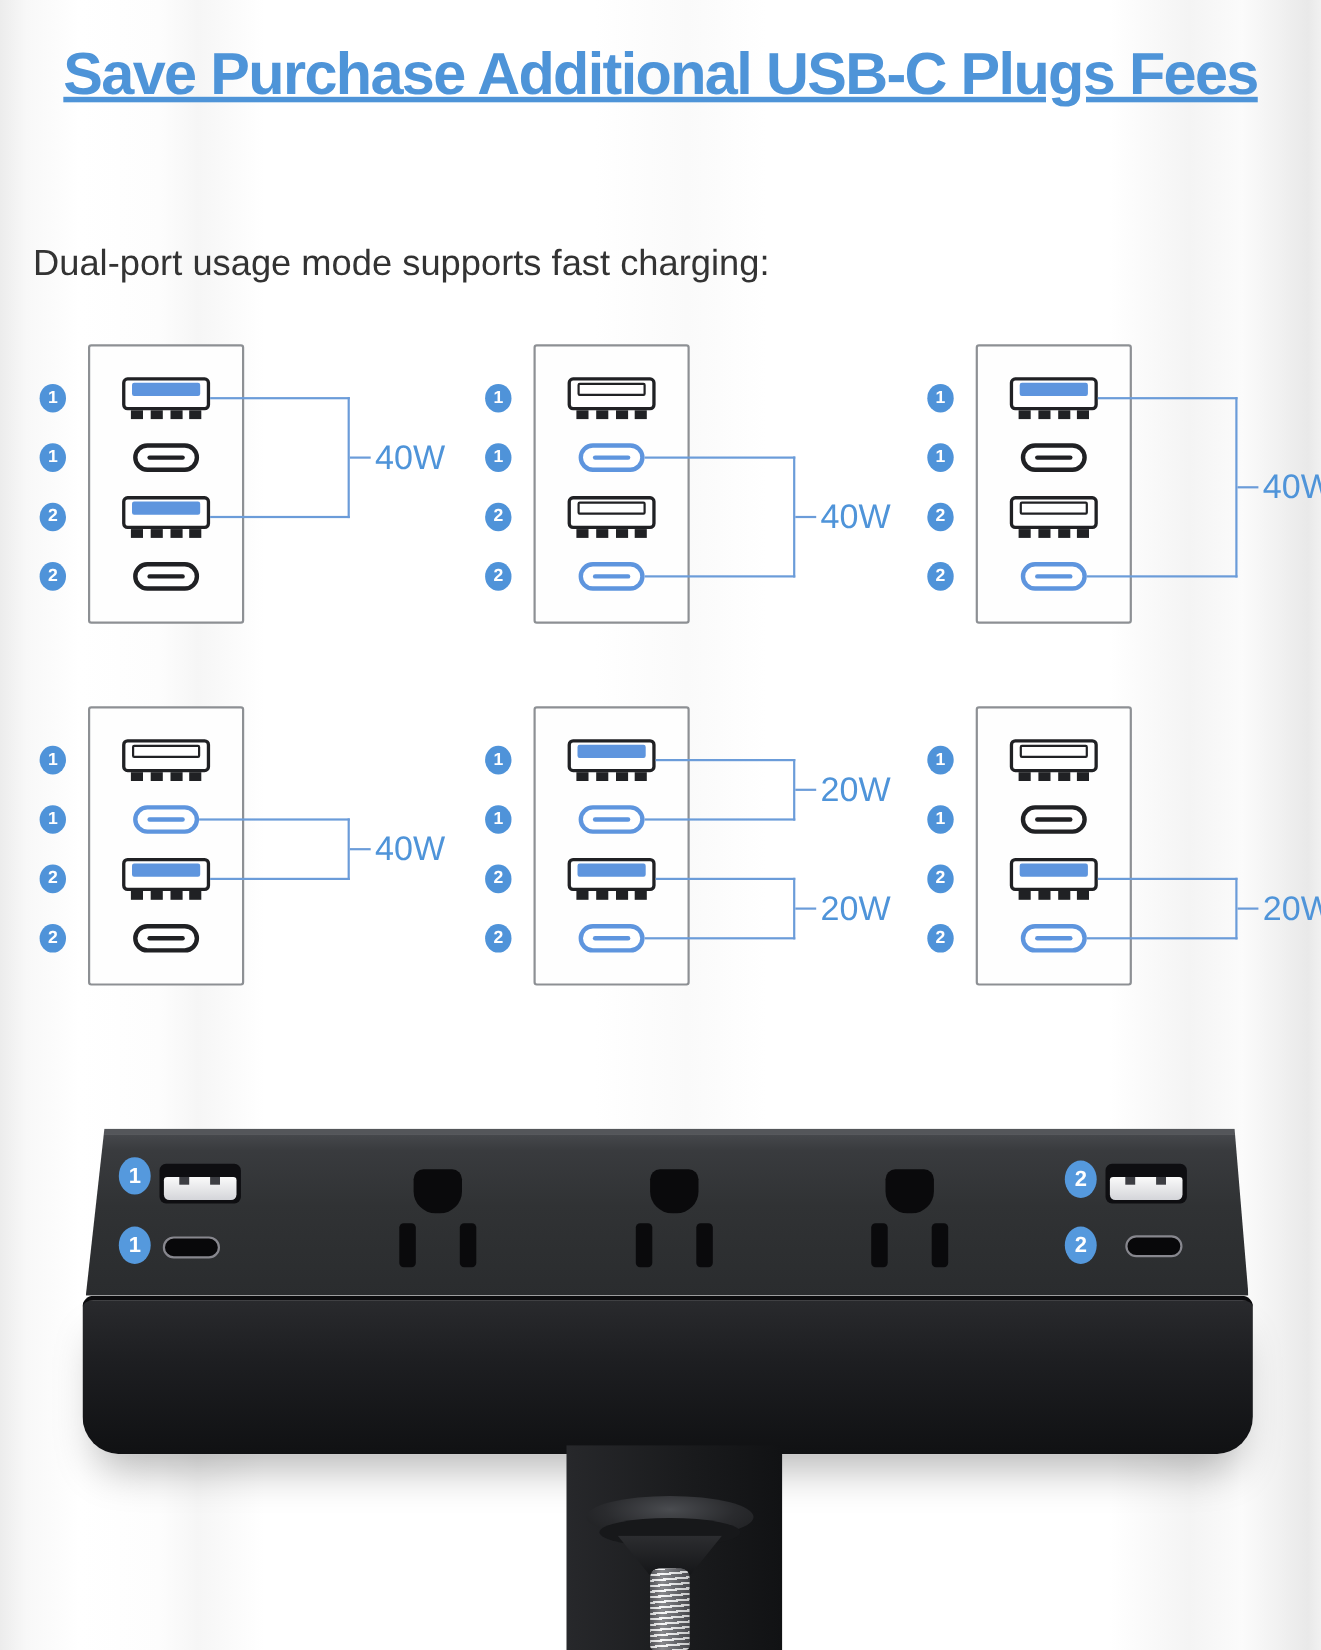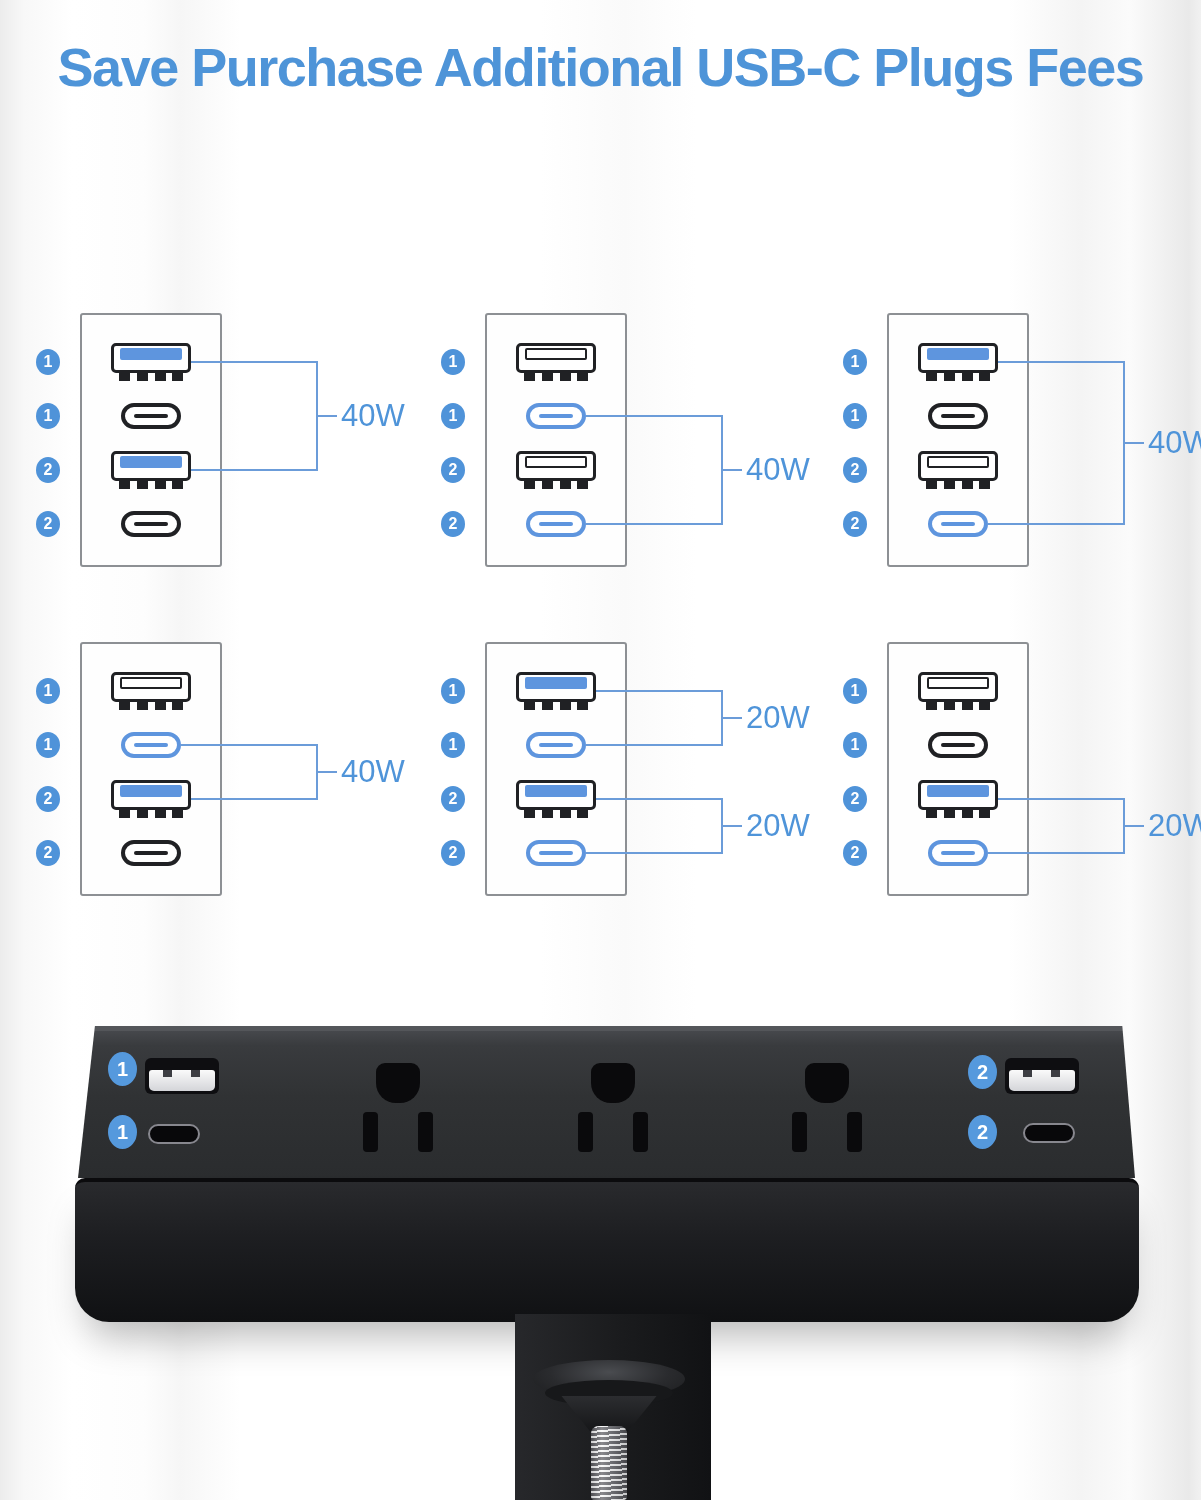--- a/index.html
+++ b/index.html
@@ -13,20 +13,21 @@
     background:linear-gradient(90deg,
       #ececec 0%, #f8f8f8 2%, #ffffff 6%,
       #fdfdfd 12%, #f6f6f6 15%, #ffffff 20%,
       #ffffff 45%, #fafafa 52%, #ffffff 58%,
       #ffffff 84%, #f4f4f4 90%, #fbfbfb 94%, #e9e9e9 99%, #f1f1f1 100%);
   }
   .title {
     position:absolute; top:36px; left:0; right:0; text-align:center;
     font-size:54px; font-weight:700; letter-spacing:-1.5px; color:#4e94d8;
     white-space:nowrap;
+    text-decoration:underline;
   }
   .subtitle {
     position:absolute; top:110px; left:0; right:0; text-align:center;
     font-size:33px; color:#3c3c3e; white-space:nowrap;
   }
   .intro {
     position:absolute; top:220px; left:30px;
     font-size:33px; color:#333; white-space:nowrap;
   }
   #diagram-area { position:absolute; left:0; top:0; width:1201px; height:960px; }
@@ -117,20 +118,21 @@
     position:absolute; inset:0;
     background:repeating-linear-gradient(175deg, rgba(255,255,255,0.65) 0 2px, rgba(50,50,55,0.55) 2px 5px);
   }
 </style>
 </head>
 <body>
 
 <div class="page">
 
   <div class="title">Save Purchase Additional USB-C Plugs Fees</div>
+  <div class="intro">Dual-port usage mode supports fast charging:</div>
 
   <div id="diagram-area">
       <div class="fig" style="left: 0px; top: 290px;">
         <div class="panel" style="left: 80px; top: 23px; width: 142px; height: 254px;"></div>
         <div class="nbadge" style="left: 36px; top: 59px; width: 24px; height: 26px;">1</div>
         <div class="usba active" style="left: 111px; top: 53px; width: 80px; height: 38px;">
           <div class="usba-body"></div>
           <div class="usba-bar"></div>
           <div class="tooth" style="left: 8px;"></div>
           <div class="tooth" style="left: 26px;"></div>

